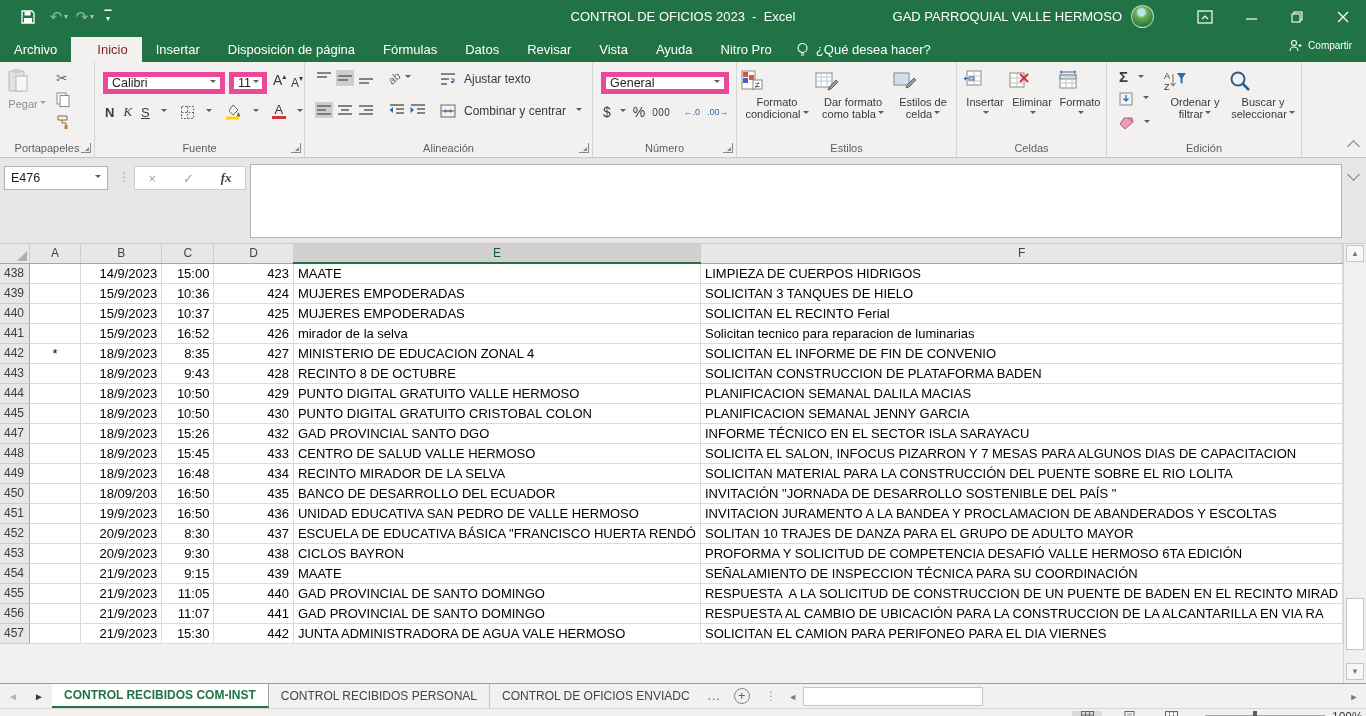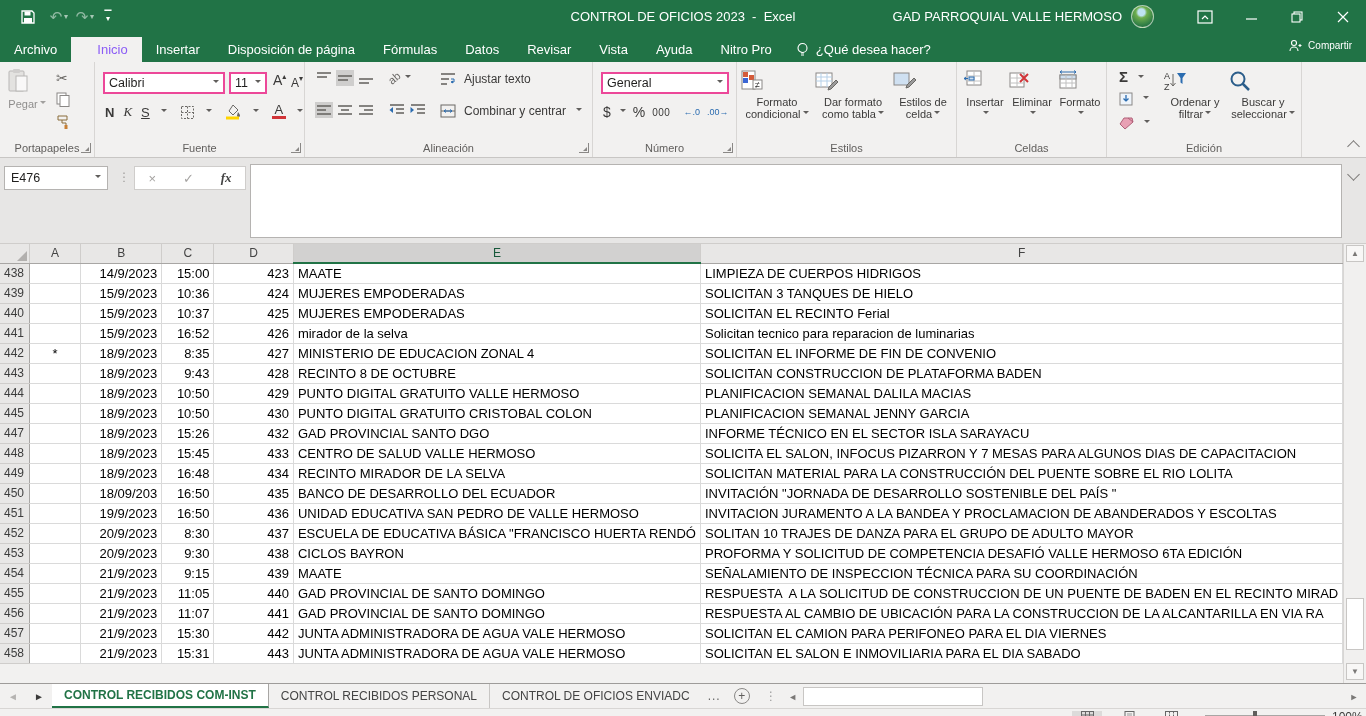--- a/index.html
+++ b/index.html
@@ -16,35 +16,35 @@
   #title-text { position:absolute; left:50%; top:0; transform:translateX(-50%); line-height:33px; font-size:13px; white-space:pre; }
   #account { position:absolute; right:244px; top:0; line-height:33px; font-size:13px; }
   #avatar { position:absolute; right:212px; top:5px; width:23px; height:23px; border-radius:50%;
             background:radial-gradient(circle at 45% 30%, #bfe3f2 0 18%, #6fae4e 30%, #2f7d46 70%, #1c5c33); border:1px solid rgba(255,255,255,.6); }
   .winbtn { position:absolute; top:0; width:46px; height:33px; display:flex; align-items:center; justify-content:center; color:#fff; }
   #btn-ribbonopts { right:138px; } #btn-min { right:92px; } #btn-max { right:46px; } #btn-close { right:0; }
 
   
   #menubar { position:absolute; left:0; top:33px; width:1366px; height:29px; background:#217346; display:flex; align-items:flex-end; }
   .mtab { height:25px; line-height:25px; padding:0 14px; color:#fff; font-size:13px; cursor:default; }
-  .mtab.active { background:#f2f1f0; color:#8b5cf6;padding-left:26px; }
+  .mtab.active { background:#f2f1f0; color:#7f1d1d;padding-left:26px; }
   #qna { display:flex; align-items:center; height:25px; color:#fff; font-size:13px; margin-left:10px; gap:7px; }
   #share { position:absolute; right:14px; bottom:4px; height:25px; display:flex; align-items:center; color:#fff; font-size:10px; gap:6px; }
 
   
   #ribbon { position:absolute; left:0; top:62px; width:1366px; height:96px; background:#f2f1f0; border-bottom:1px solid #c8c6c4; }
   .rgroup { position:absolute; top:0; height:95px; border-right:1px solid #d8d6d4; }
   .glabel { position:absolute; bottom:3px; left:0; right:0; text-align:center; font-size:11px; color:#605e5c; }
   .launcher { position:absolute; bottom:4px; right:3px; width:10px; height:10px; border-left:1px solid #8a8886; border-top:1px solid #8a8886; transform:rotate(180deg); }
   .launcher::after { content:""; position:absolute; left:1px; top:1px; border:2px solid transparent; border-top-color:#8a8886; border-left-color:#8a8886; }
   .bigbtn { position:absolute; text-align:center; font-size:11px; color:#3b3a39; line-height:12px; }
   .bigbtn .bicon { display:block; margin:0 auto 4px; }
   .dd::after { content:""; display:inline-block; border:3px solid transparent; border-top-color:#605e5c; margin-left:2px; vertical-align:1px; }
   .smallrow { position:absolute; display:flex; align-items:center; gap:8px; font-size:12px; color:#3b3a39; }
-  .combo { background:#fff; border:2px solid #ec4899; height:22px; display:flex; align-items:center; font-size:12.5px; color:#201f1e; padding:0 4px; justify-content:space-between; }
+  .combo { background:#fff; border:5px solid #ec4899; height:22px; display:flex; align-items:center; font-size:12.5px; color:#201f1e; padding:0 4px; justify-content:space-between; }
   .icbtn { display:inline-flex; align-items:center; justify-content:center; color:#555; }
   .sel-ic { background:#cfcecd; }
   .ibar { stroke:#6a6865; stroke-width:1.6; }
   .grayed { opacity:.55; }
 
   
   #fbar { position:absolute; left:0; top:158px; width:1366px; height:86px; background:#e7e6e5; border-bottom:1px solid #cfcdcb; }
   #namebox { position:absolute; left:4px; top:8px; width:104px; height:24px; background:#fff; border:1px solid #b5b3b1; font-size:12.5px; color:#201f1e; display:flex; align-items:center; padding:0 6px; justify-content:space-between; }
   #fbar-dots { position:absolute; left:118px; top:12px; color:#a09e9c; font-size:12px; }
   #fxbox { position:absolute; left:134px; top:8px; width:112px; height:24px; background:#fff; border:1px solid #cfcdcb; display:flex; align-items:center; justify-content:space-around; font-size:13px; }
@@ -711,30 +711,20 @@
         <tr>
           <td class="rh">457</td>
           <td class="ac"></td>
           <td class="ar">21/9/2023</td>
           <td class="ar">15:30</td>
           <td class="ar">442</td>
           <td class="">JUNTA ADMINISTRADORA DE AGUA VALE HERMOSO</td>
           <td class="">SOLICITAN EL CAMION PARA PERIFONEO PARA EL DIA VIERNES</td>
           <td class=""></td>
         </tr>
-        <tr>
-          <td class="rh">458</td>
-          <td class="ac"></td>
-          <td class="ar">21/9/2023</td>
-          <td class="ar">15:31</td>
-          <td class="ar">443</td>
-          <td class="">JUNTA ADMINISTRADORA DE AGUA VALE HERMOSO</td>
-          <td class="">SOLICITAN EL SALON E INMOVILIARIA PARA EL DIA SABADO</td>
-          <td class=""></td>
-        </tr>
       </tbody>
   </table>
 
   <div id="vscroll">
     <span class="sbtn" style="top:1px;">▲</span>
     <span id="vthumb"></span>
     <span class="sbtn" style="top:419px;">▼</span>
   </div>
 
   <div id="sheetbar">

